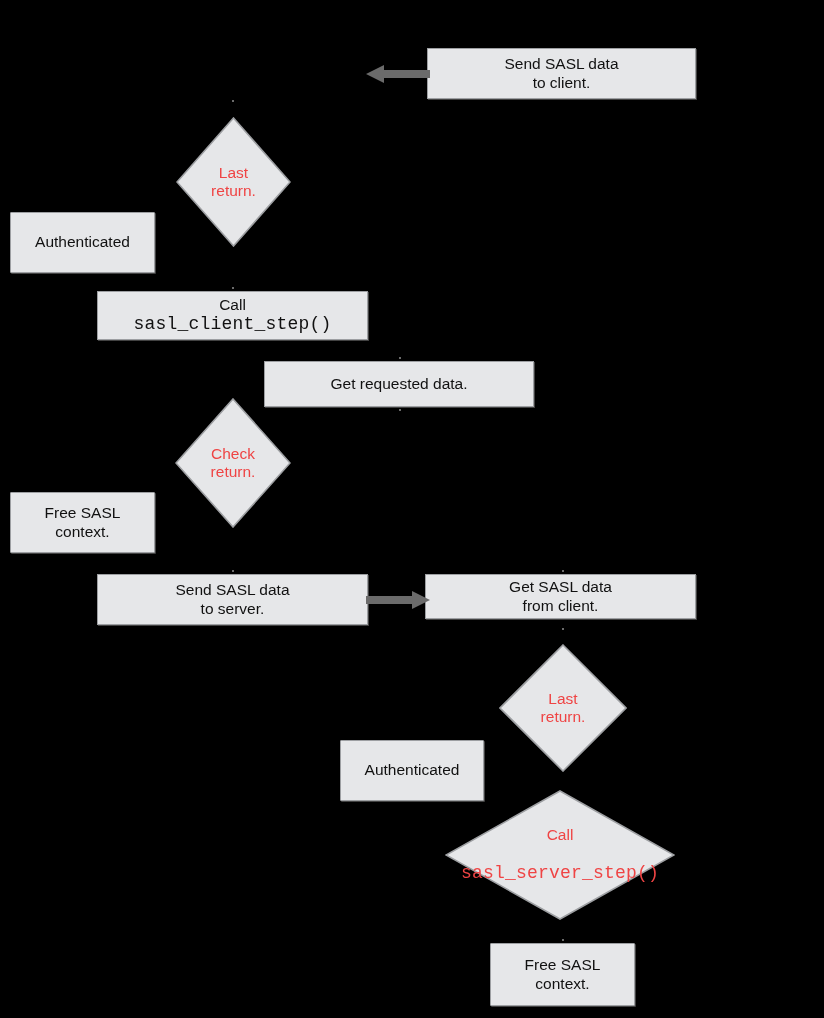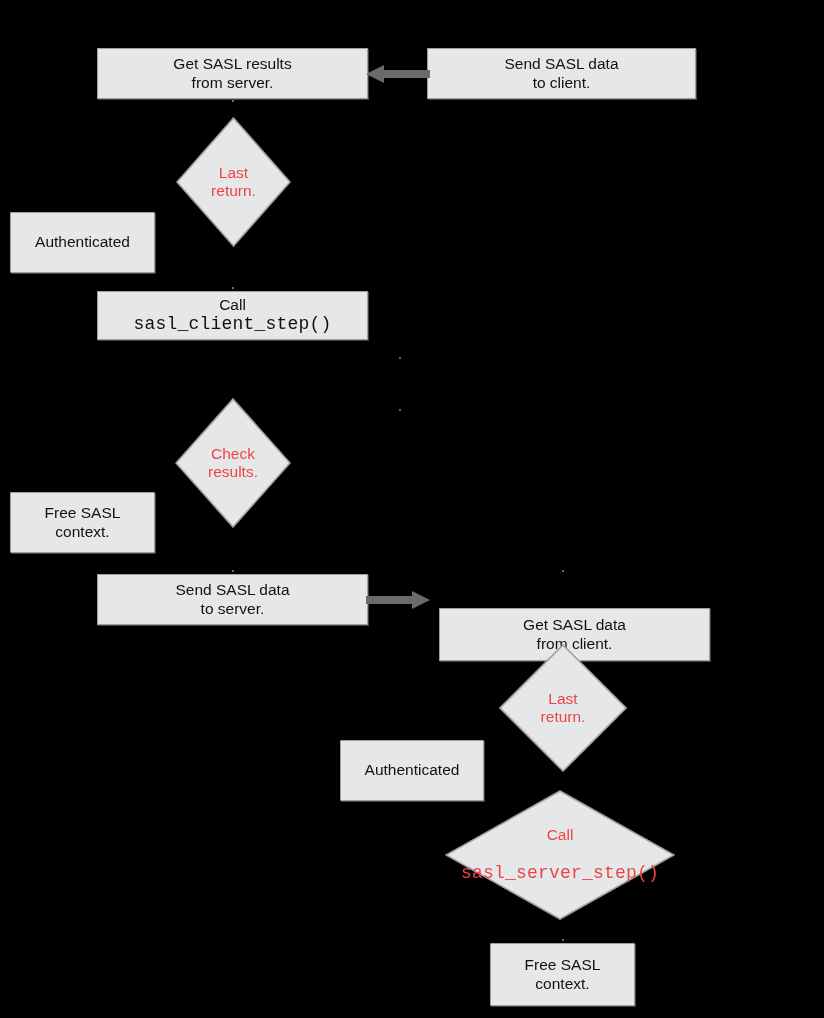--- a/index.html
+++ b/index.html
@@ -75,24 +75,20 @@
     width: 2px;
     height: 2px;
     background: #6b6b6b;
   }
 </style>
 </head>
 <body>
 
 <div id="canvas">
 
-  <div class="node rect" style="left:97px;top:48px;width:271px;height:51px;">
-    <span>Get SASL results
-from server.</span>
-  </div>
 
   <div class="node rect" style="left:427px;top:48px;width:269px;height:51px;">
     <span>Send SASL data
 to client.</span>
   </div>
 
   <div class="node diamond" style="left:176px;top:117px;width:115px;height:130px;">
     <svg class="dshape" viewBox="0 0 115 130" preserveAspectRatio="none">
       <polygon points="57.5,1 114,65 57.5,129 1,65" fill="#e6e7e9" stroke="#9d9fa2" stroke-width="1.6"></polygon>
     </svg>
@@ -102,40 +98,43 @@
 
   <div class="node rounded" style="left:10px;top:212px;width:145px;height:61px;">
     <span>Authenticated</span>
   </div>
 
   <div class="node rect" style="left:97px;top:291px;width:271px;height:49px;flex-direction:column;">
     <span>Call</span>
     <span class="mono">sasl_client_step()</span>
   </div>
 
+  <div class="node rect" style="left:264px;top:361px;width:270px;height:46px;">
+    <span>Get requested data.</span>
+  </div>
 
   <div class="node diamond" style="left:175px;top:398px;width:116px;height:130px;">
     <svg class="dshape" viewBox="0 0 116 130" preserveAspectRatio="none">
       <polygon points="58,1 115,65 58,129 1,65" fill="#e6e7e9" stroke="#9d9fa2" stroke-width="1.6"></polygon>
     </svg>
     <div class="dlabel">Check
-results.</div>
+return.</div>
   </div>
 
   <div class="node rounded" style="left:10px;top:492px;width:145px;height:61px;">
     <span>Free SASL
 context.</span>
   </div>
 
   <div class="node rect" style="left:97px;top:574px;width:271px;height:51px;">
     <span>Send SASL data
 to server.</span>
   </div>
 
-  <div class="node rect" style="left:425px;top:608px;width:271px;height:53px;margin-left:14px;">
+  <div class="node rect" style="left:425px;top:574px;width:271px;height:45px;">
     <span>Get SASL data
 from client.</span>
   </div>
 
   <div class="node diamond" style="left:499px;top:644px;width:128px;height:128px;">
     <svg class="dshape" viewBox="0 0 128 128" preserveAspectRatio="none">
       <polygon points="64,1 127,64 64,127 1,64" fill="#e6e7e9" stroke="#9d9fa2" stroke-width="1.6"></polygon>
     </svg>
     <div class="dlabel">Last
 return.</div>

